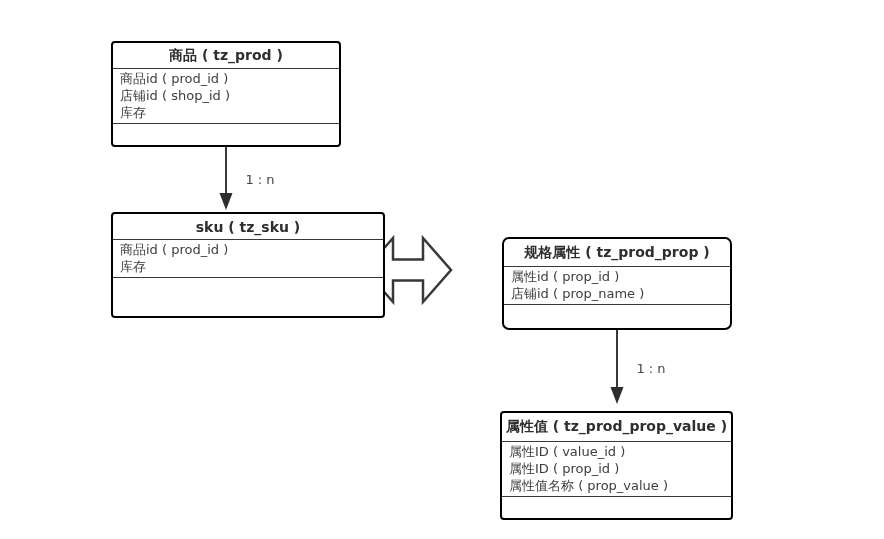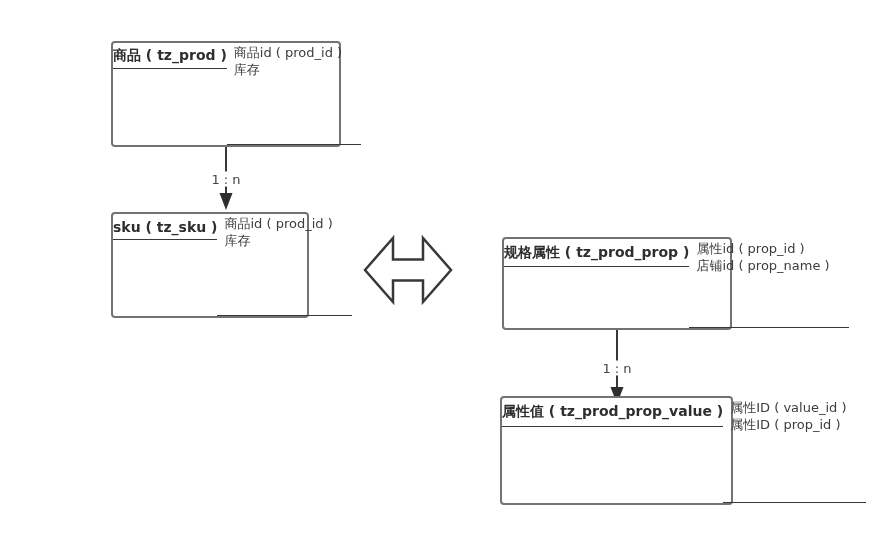--- a/index.html
+++ b/index.html
@@ -12,24 +12,24 @@
     position: absolute; left: 0; top: 0; width: 884px; height: 539px;
     background: #ffffff;
   }
   svg.overlay {
     position: absolute; left: 0; top: 0; width: 884px; height: 539px;
     pointer-events: none;
   }
   .entity {
     position: absolute;
     background: #ffffff;
-    border: 2px solid #737373;
+    border: 2px solid #000000;
     border-radius: 4px;
     display: flex;
-    flex-direction: row;
+    flex-direction: column;
     color: #3a3a3a;
   }
   .entity-header {
     flex: 0 0 auto;
     border-bottom: 1px solid #383838;
     display: flex; align-items: center; justify-content: center;
     font-size: 14px; font-weight: bold; color: #2e2e2e;
     white-space: nowrap;
   }
   .entity-fields {
@@ -37,34 +37,35 @@
     border-bottom: 1px solid #383838;
     padding: 1px 19px 2px 7px;
     font-size: 13px; line-height: 17px; color: #3d3d3d;
     white-space: nowrap; overflow: hidden;
   }
   .entity-footer { flex: 1 1 auto; }
 
   
   #entity-prod            { left: 111px; top: 41px;  width: 230px; height: 106px; }
   #entity-prod .entity-header            { height: 26px; }
-  #entity-sku             { left: 111px; top: 212px; width: 198px; height: 106px; }
+  #entity-sku             { left: 111px; top: 212px; width: 274px; height: 106px; }
   #entity-sku .entity-header             { height: 26px; }
-  #entity-prod-prop       { left: 502px; top: 237px; width: 230px; height: 93px; }
+  #entity-prod-prop       { left: 502px; top: 237px; width: 230px; height: 93px; border-radius: 7px; }
   #entity-prod-prop .entity-header       { height: 28px; }
-  #entity-prod-prop-value { left: 500px; top: 396px; width: 233px; height: 109px; }
+  #entity-prod-prop-value { left: 500px; top: 411px; width: 233px; height: 109px; }
   #entity-prod-prop-value .entity-header { height: 29px; }
 
   .edge-label {
     position: absolute;
     transform: translate(-50%, -50%);
     background: #ffffff;
     padding: 0 3px;
     font-size: 13px; color: #444444;
     white-space: nowrap;
+    margin-left: 34px;
   }
   #edge-label-1 { left: 226px; top: 179px; }
   #edge-label-2 { left: 617px; top: 368px; }
 </style>
 </head>
 <body>
 
 <div id="canvas">
 
   <svg class="overlay" viewBox="0 0 884 539" xmlns="http://www.w3.org/2000/svg">
@@ -79,20 +80,21 @@
       <polygon points="610.5,387 623.5,387 617,404" fill="#2e2e2e"></polygon>
     </g>
 
     <polygon points="365,270 393,238 393,259.5 423,259.5 423,238 451,270 423,302 423,280.5 393,280.5 393,302" fill="#ffffff" stroke="#383838" stroke-width="2.5" stroke-linejoin="miter"></polygon>
   </svg>
 
   <div class="entity" id="entity-prod">
     <div class="entity-header">商品 ( tz_prod )</div>
     <div class="entity-fields">
       <div>商品id ( prod_id )</div>
+      <div>店铺id ( shop_id )</div>
       <div>库存</div>
     </div>
     <div class="entity-footer"></div>
   </div>
 
   <div class="entity" id="entity-sku">
     <div class="entity-header">sku ( tz_sku )</div>
     <div class="entity-fields">
       <div>商品id ( prod_id )</div>
       <div>库存</div>
@@ -107,20 +109,21 @@
       <div>店铺id ( prop_name )</div>
     </div>
     <div class="entity-footer"></div>
   </div>
 
   <div class="entity" id="entity-prod-prop-value">
     <div class="entity-header">属性值 ( tz_prod_prop_value )</div>
     <div class="entity-fields">
       <div>属性ID ( value_id )</div>
       <div>属性ID ( prop_id )</div>
+      <div>属性值名称 ( prop_value )</div>
     </div>
     <div class="entity-footer"></div>
   </div>
 
   <div class="edge-label" id="edge-label-1">1 : n</div>
   <div class="edge-label" id="edge-label-2">1 : n</div>
 
 </div>
 
 </body></html>

